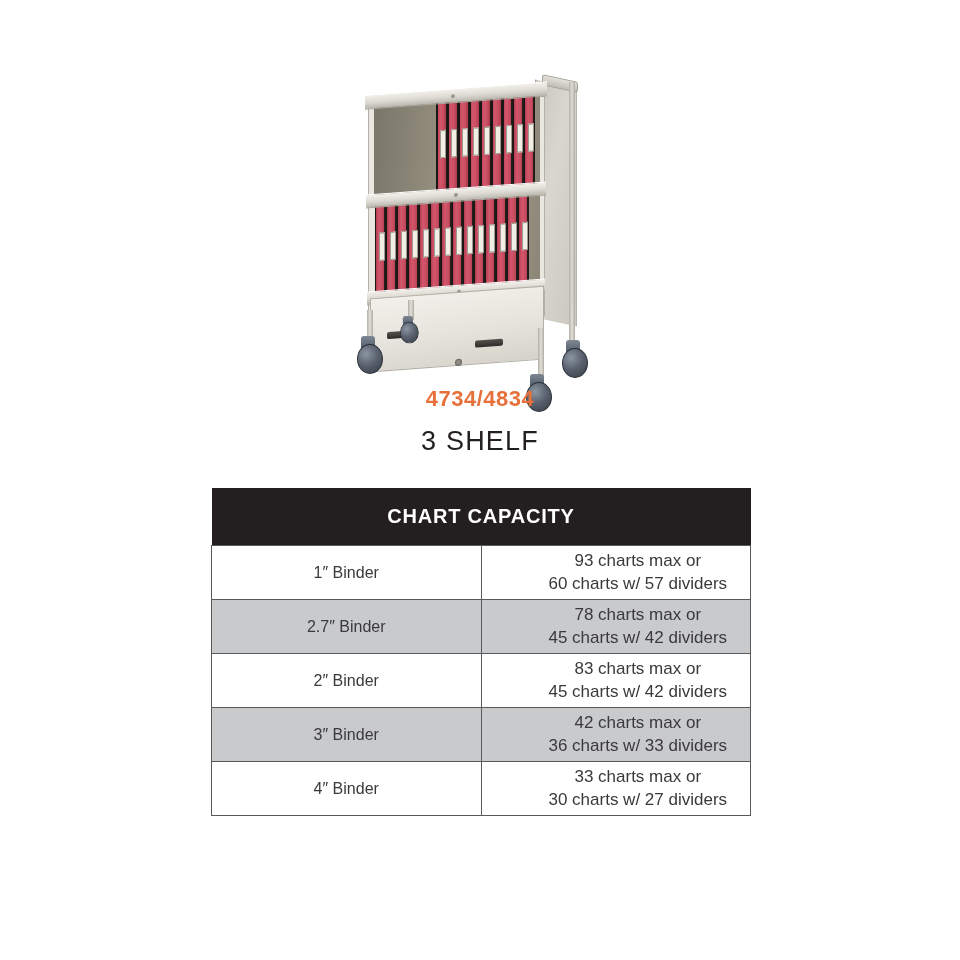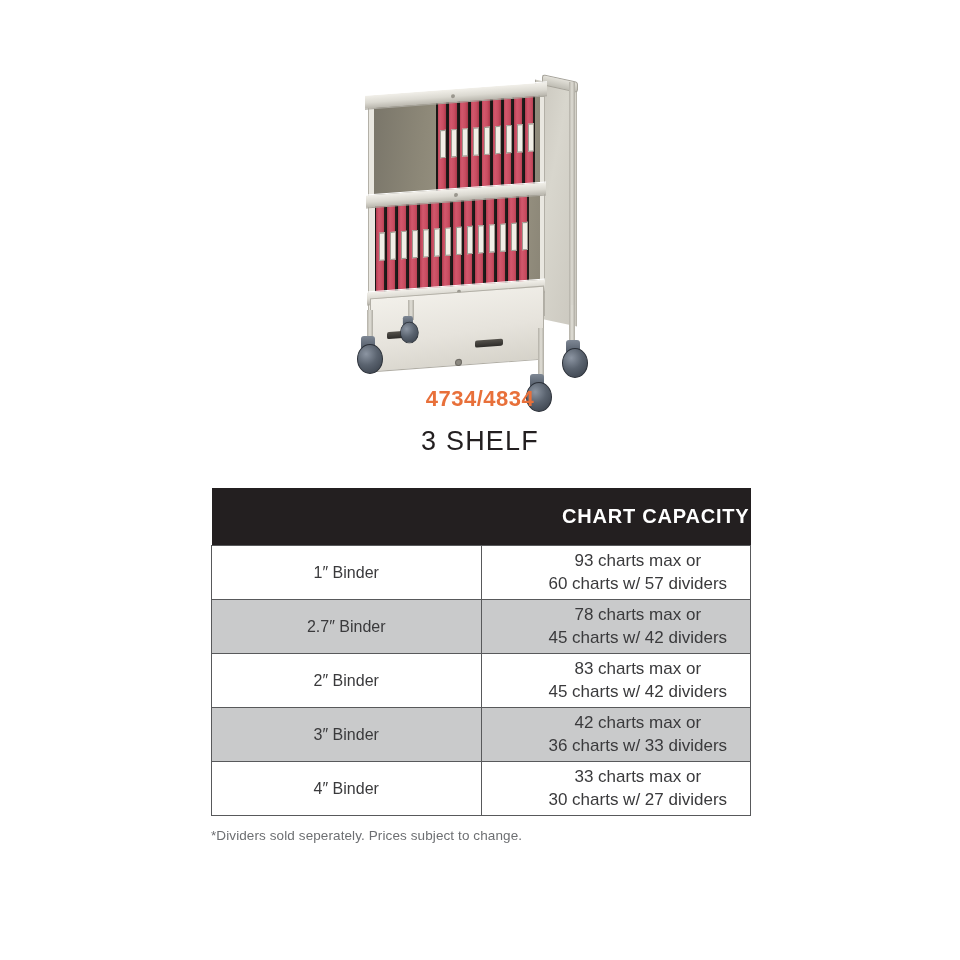--- a/index.html
+++ b/index.html
@@ -257,21 +257,21 @@
     border-collapse: collapse;
     table-layout: fixed;
   }
   .capacity-table th.table-header {
     background: #231f20;
     color: #ffffff;
     font-size: 20px;
     font-weight: bold;
     letter-spacing: 0.8px;
     height: 55px;
-    text-align: right;
+    text-align: center;
     border: none;
   }
   .capacity-table td {
     border: 1px solid #58595b;
     height: 53px;
     text-align: center;
     vertical-align: middle;
     color: #3a3a3c;
     font-size: 16px;
     line-height: 1.35;
@@ -434,15 +434,14 @@
         <td class="col-binder">4″ Binder</td>
         <td class="col-capacity">
           <span class="cap-line">33 charts max or</span>
           <span class="cap-line">30 charts w/ 27 dividers</span>
         </td>
       </tr>
 
     </tbody>
   </table>
 
-  <div class="footnote">*Dividers sold seperately. Prices subject to change.</div>
 
 </div>
 
 </body></html>

